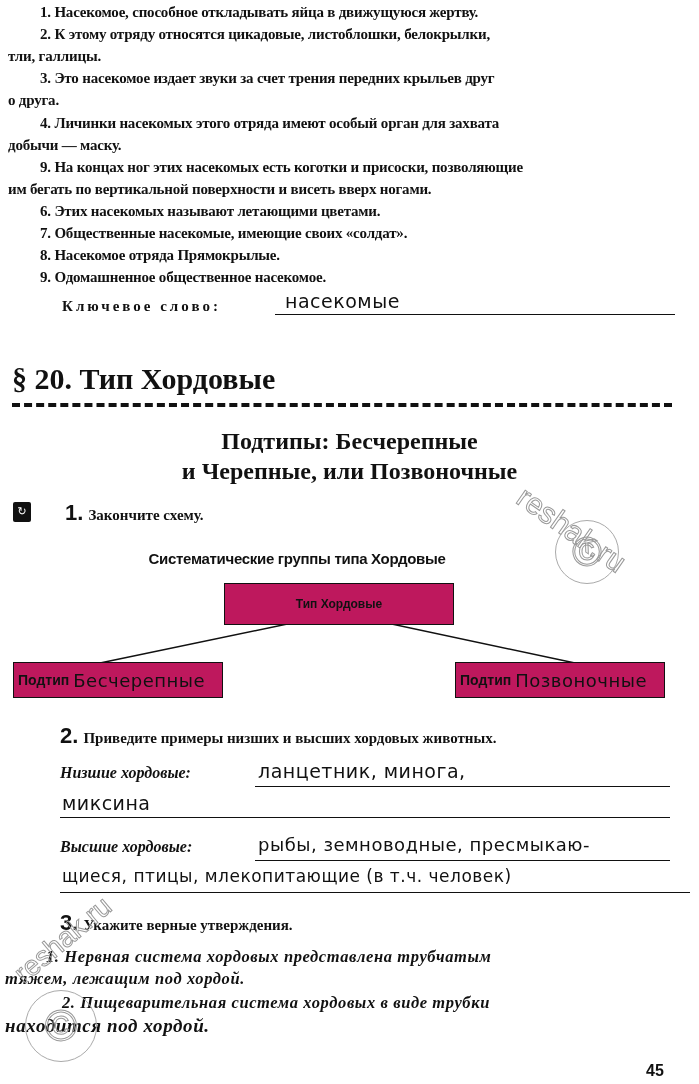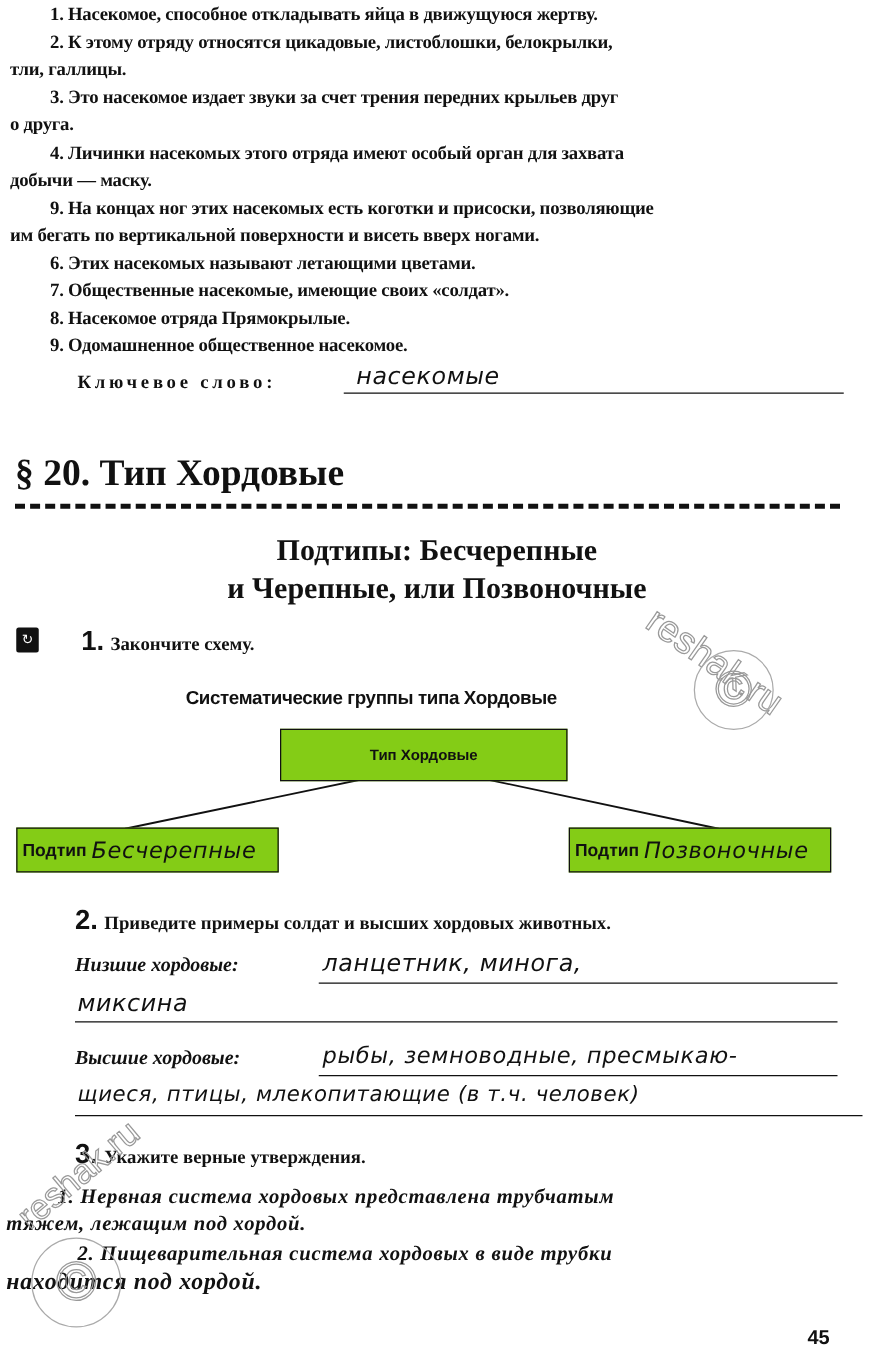--- a/index.html
+++ b/index.html
@@ -1,30 +1,30 @@
 <!DOCTYPE html>
 <html><head>
 <meta charset="utf-8">
 <style>
   html, body { margin:0; padding:0; background:#ffffff; }
   body { width:699px; height:1084px; position:relative; overflow:hidden; color:#111;
          font-family:"DejaVu Serif", serif; }
   .abs { position:absolute; }
   .line { position:absolute; font-family:"Liberation Serif", serif; font-weight:bold;
           font-size:15px; white-space:nowrap; letter-spacing:-0.2px; }
-  .hand { font-family:"DejaVu Sans", sans-serif; font-style:italic; font-size:19px;
+  .hand { font-family:"DejaVu Sans", sans-serif; font-size:19px;
           font-weight:normal; letter-spacing:0.5px; color:#111; }
   .uline { position:absolute; border-bottom:1.5px solid #111; height:0; }
   .section-title { font-family:"Liberation Serif", serif; font-weight:bold; font-size:30px; }
   .dashed { position:absolute; left:12px; width:660px; height:0; border-top:4px dashed #111; }
   .subtitle { position:absolute; left:0; width:699px; text-align:center;
               font-family:"Liberation Serif", serif; font-size:24px; font-weight:bold; }
   .tasknum { font-family:"Liberation Sans", sans-serif; font-weight:bold; font-size:22px; }
   .tasktext { font-family:"Liberation Serif", serif; font-weight:bold; font-size:15px; }
-  .box { position:absolute; border:1.5px solid #111; background:#84cc16; }
+  .box { position:absolute; border:1.5px solid #111; background:#be185d; }
   .boxlabel { font-family:"Liberation Sans", sans-serif; font-weight:bold; font-size:14px; }
   .ital { font-family:"Liberation Serif", serif; font-style:italic; font-weight:bold; font-size:16px; }
   .wm { position:absolute; color:transparent; -webkit-text-stroke:1px #999;
         font-family:"Liberation Sans", sans-serif; }
 </style>
 </head>
 <body>
 
 <div class="line" style="left:40px;top:4px;">1. Насекомое, способное откладывать яйца в движущуюся жертву.</div>
 <div class="line" style="left:40px;top:26px;">2. К этому отряду относятся цикадовые, листоблошки, белокрылки,</div>
@@ -72,21 +72,21 @@
   <span class="hand" style="margin-left:4px;font-size:18px;">Бесчерепные</span>
 </div>
 
 <div class="box" style="left:455px;top:662px;width:210px;height:36px;display:flex;align-items:center;padding-left:4px;box-sizing:border-box;">
   <span class="boxlabel">Подтип</span>
   <span class="hand" style="margin-left:4px;font-size:18px;">Позвоночные</span>
 </div>
 
 <div class="abs" style="left:60px;top:723px;">
   <span class="tasknum">2.</span>
-  <span class="tasktext">Приведите примеры солдат и высших хордовых животных.</span>
+  <span class="tasktext">Приведите примеры низших и высших хордовых животных.</span>
 </div>
 
 <div class="abs ital" style="left:60px;top:764px;">Низшие хордовые:</div>
 <div class="uline" style="left:255px;top:786px;width:415px;"></div>
 <div class="abs hand" style="left:258px;top:760px;">ланцетник, минога,</div>
 <div class="uline" style="left:60px;top:817px;width:610px;"></div>
 <div class="abs hand" style="left:62px;top:792px;">миксина</div>
 
 <div class="abs ital" style="left:60px;top:838px;">Высшие хордовые:</div>
 <div class="uline" style="left:255px;top:860px;width:415px;"></div>

